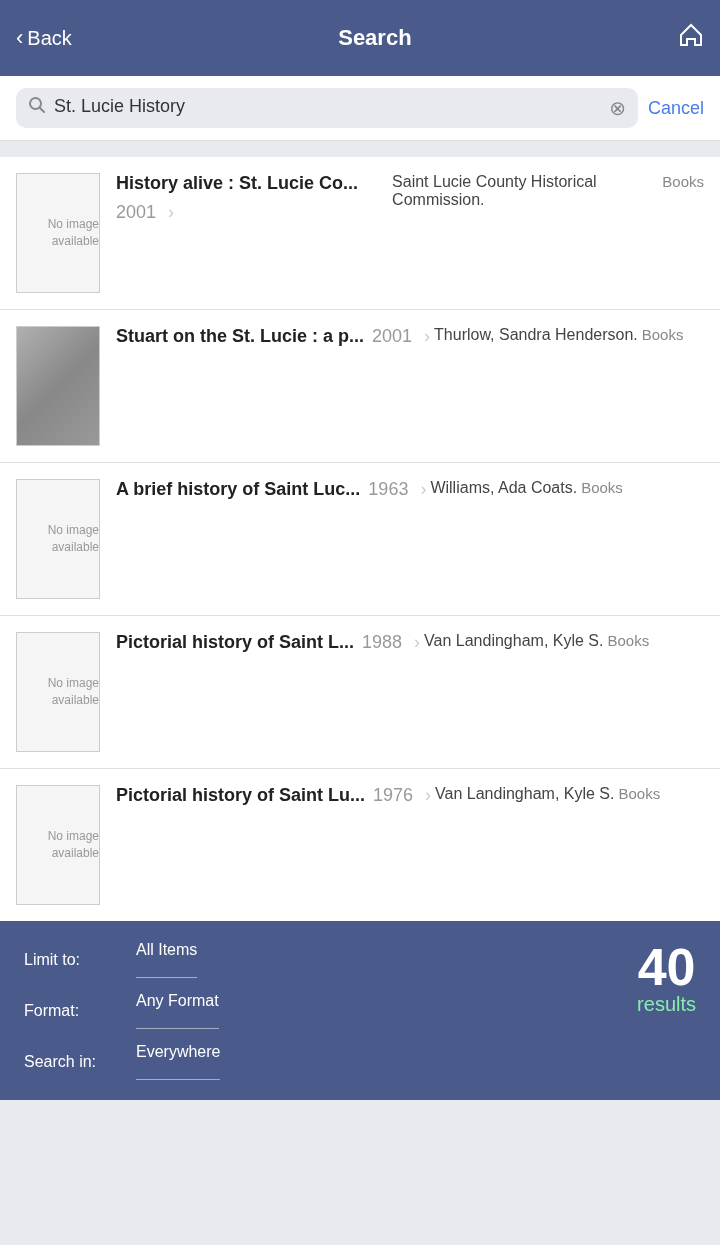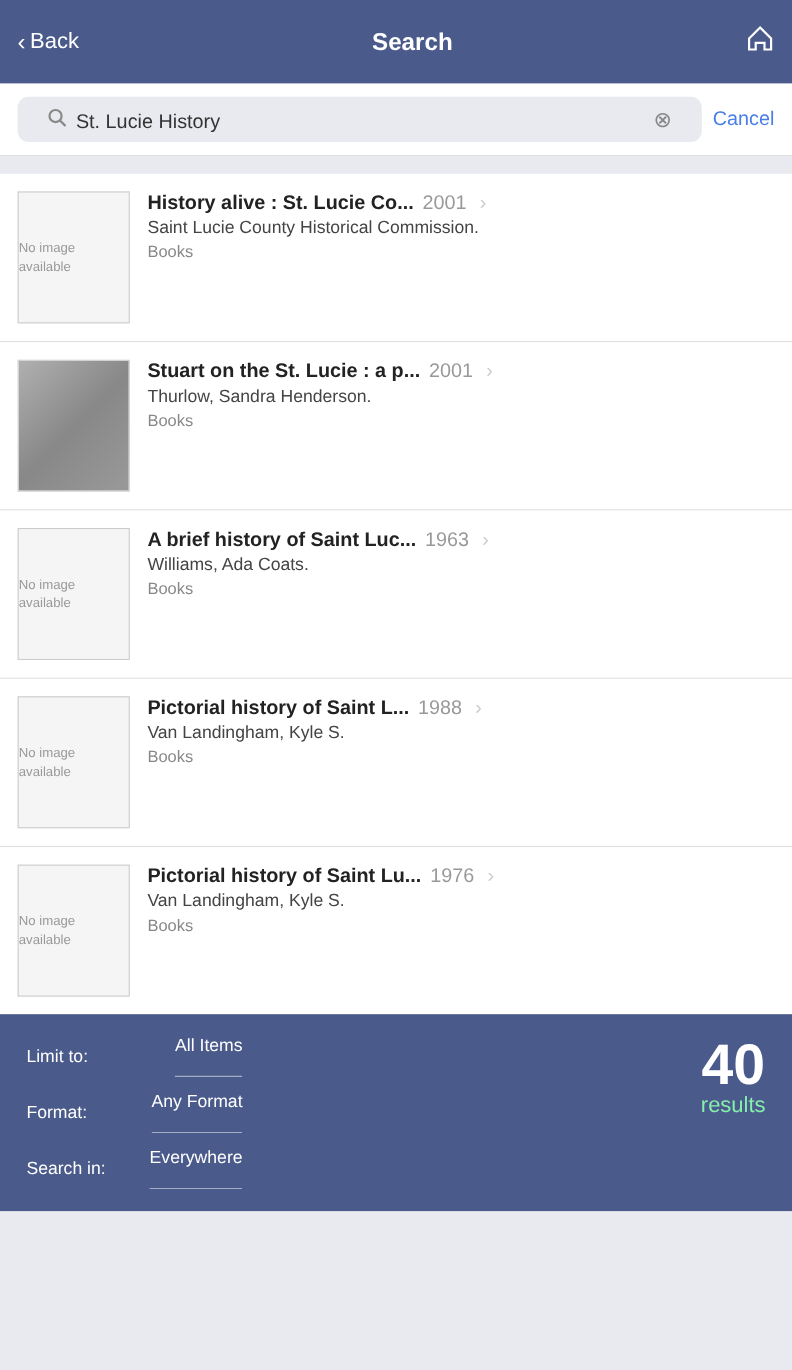--- a/index.html
+++ b/index.html
@@ -47,22 +47,22 @@
       display: flex;
       align-items: center;
       gap: 10px;
       border-bottom: 1px solid #ddd;
     }
     .search-input-wrapper {
       flex: 1;
       background: #e8eaf0;
       border-radius: 10px;
       display: flex;
-      align-items: flex-end;
-      padding: 8px 27px;
+      align-items: flex-start;
+      padding: 8px 12px;
       gap: 8px;
     }
     .search-icon-glyph {
       color: #888;
       font-size: 18px;
     }
     .search-input {
       border: none;
       background: transparent;
       font-size: 18px;
@@ -97,40 +97,39 @@
       align-items: flex-start;
       padding: 16px 16px;
       border-bottom: 1px solid #e0e0e0;
       cursor: pointer;
       gap: 16px;
     }
     .result-item:last-child {
       border-bottom: none;
     }
     .book-thumbnail {
-      width: 102px;
+      width: 84px;
       height: 120px;
       border: 1px solid #ccc;
       flex-shrink: 0;
       display: flex;
       align-items: center;
       justify-content: center;
       font-size: 12px;
       color: #999;
-      text-align: left;
+      text-align: right;
       background: #f5f5f5;
       line-height: 1.4;
     }
     .book-thumbnail.has-image {
       background: linear-gradient(135deg, #b0b0b0 0%, #888 50%, #999 100%);
     }
     .result-info {
       flex: 1;
       display: flex;
-      flex-direction: column;
       gap: 4px;
     }
     .result-title-row {
       display: flex;
       align-items: baseline;
       gap: 8px;
       flex-wrap: wrap;
     }
     .result-title {
       font-size: 18px;
@@ -167,21 +166,20 @@
     }
     .filters-section {
       display: flex;
       flex-direction: column;
       gap: 14px;
     }
     .filter-row {
       display: flex;
       align-items: center;
       gap: 12px;
-      justify-content: space-between;
     }
     .filter-label {
       color: #ffffff;
       font-size: 16px;
       min-width: 100px;
     }
     .filter-value {
       color: #ffffff;
       font-size: 16px;
       border-bottom: 1px solid rgba(255,255,255,0.5);

